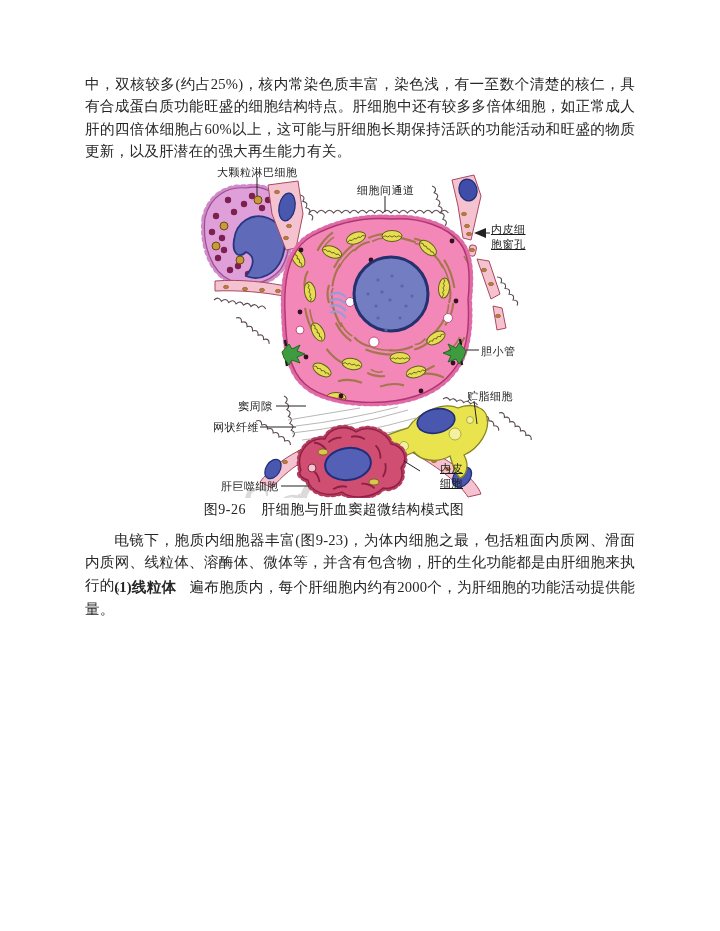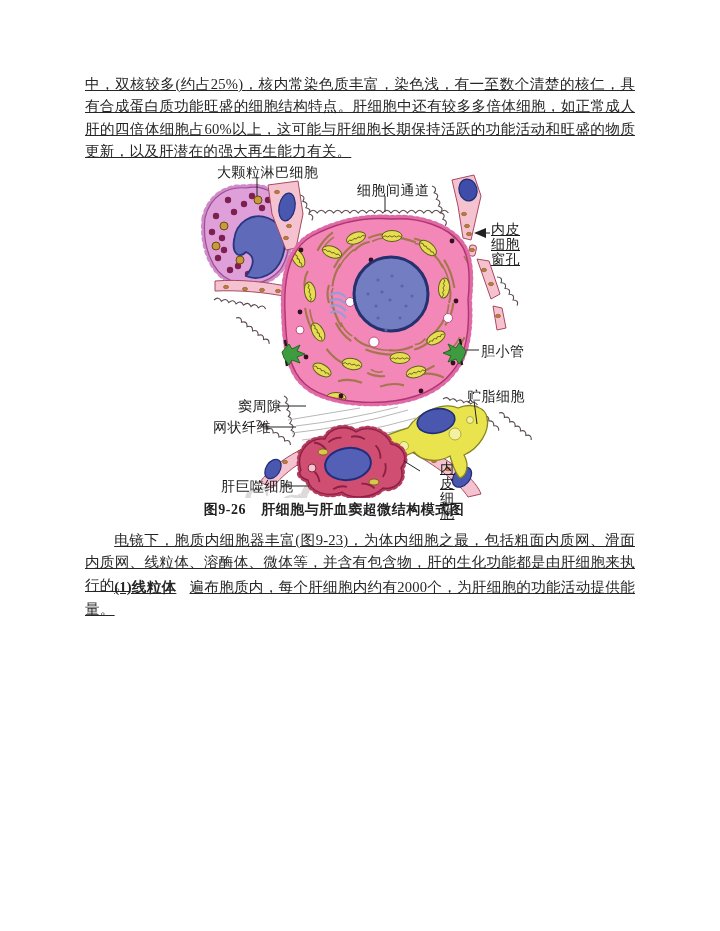--- a/index.html
+++ b/index.html
@@ -4,32 +4,31 @@
 <style>
   html,body{margin:0;padding:0;background:#ffffff;}
   #page{
     position:relative;width:720px;height:931px;background:#ffffff;overflow:hidden;
     font-family:"Liberation Serif","DejaVu Serif",serif;color:#262626;
   }
   .para{
     position:absolute;left:85px;width:550px;
     font-size:14.6px;line-height:22.4px;text-align:justify;
     letter-spacing:0.2px;
-    text-decoration:underline;
   }
   .indent{text-indent:2em;}
   .blead{font-weight:bold;margin-right:0.9em;}
   .fig-label{
-    position:absolute;font-size:14px;line-height:15px;color:#1c1c1c;
+    position:absolute;font-size:11px;line-height:15px;color:#1c1c1c;
     letter-spacing:0.5px;white-space:nowrap;
   }
   .fig-label.wrap{white-space:normal;text-decoration:underline;}
   #fig-caption{
     position:absolute;left:0;top:501px;width:668px;text-align:center;
-    font-size:14px;font-weight:bold;color:#222;letter-spacing:0.5px;
+    font-size:14px;font-weight:normal;color:#222;letter-spacing:0.5px;
   }
   #fig-caption .gap{display:inline-block;width:1.1em;}
   svg text{user-select:none;}
 </style>
 </head>
 <body>
 
 <div id="page">
 
   <div class="para" style="top:73px">中，双核较多(约占25%)，核内常染色质丰富，染色浅，有一至数个清楚的核仁，具有合成蛋白质功能旺盛的细胞结构特点。肝细胞中还有较多多倍体细胞，如正常成人肝的四倍体细胞占60%以上，这可能与肝细胞长期保持活跃的功能活动和旺盛的物质更新，以及肝潜在的强大再生能力有关。</div>

